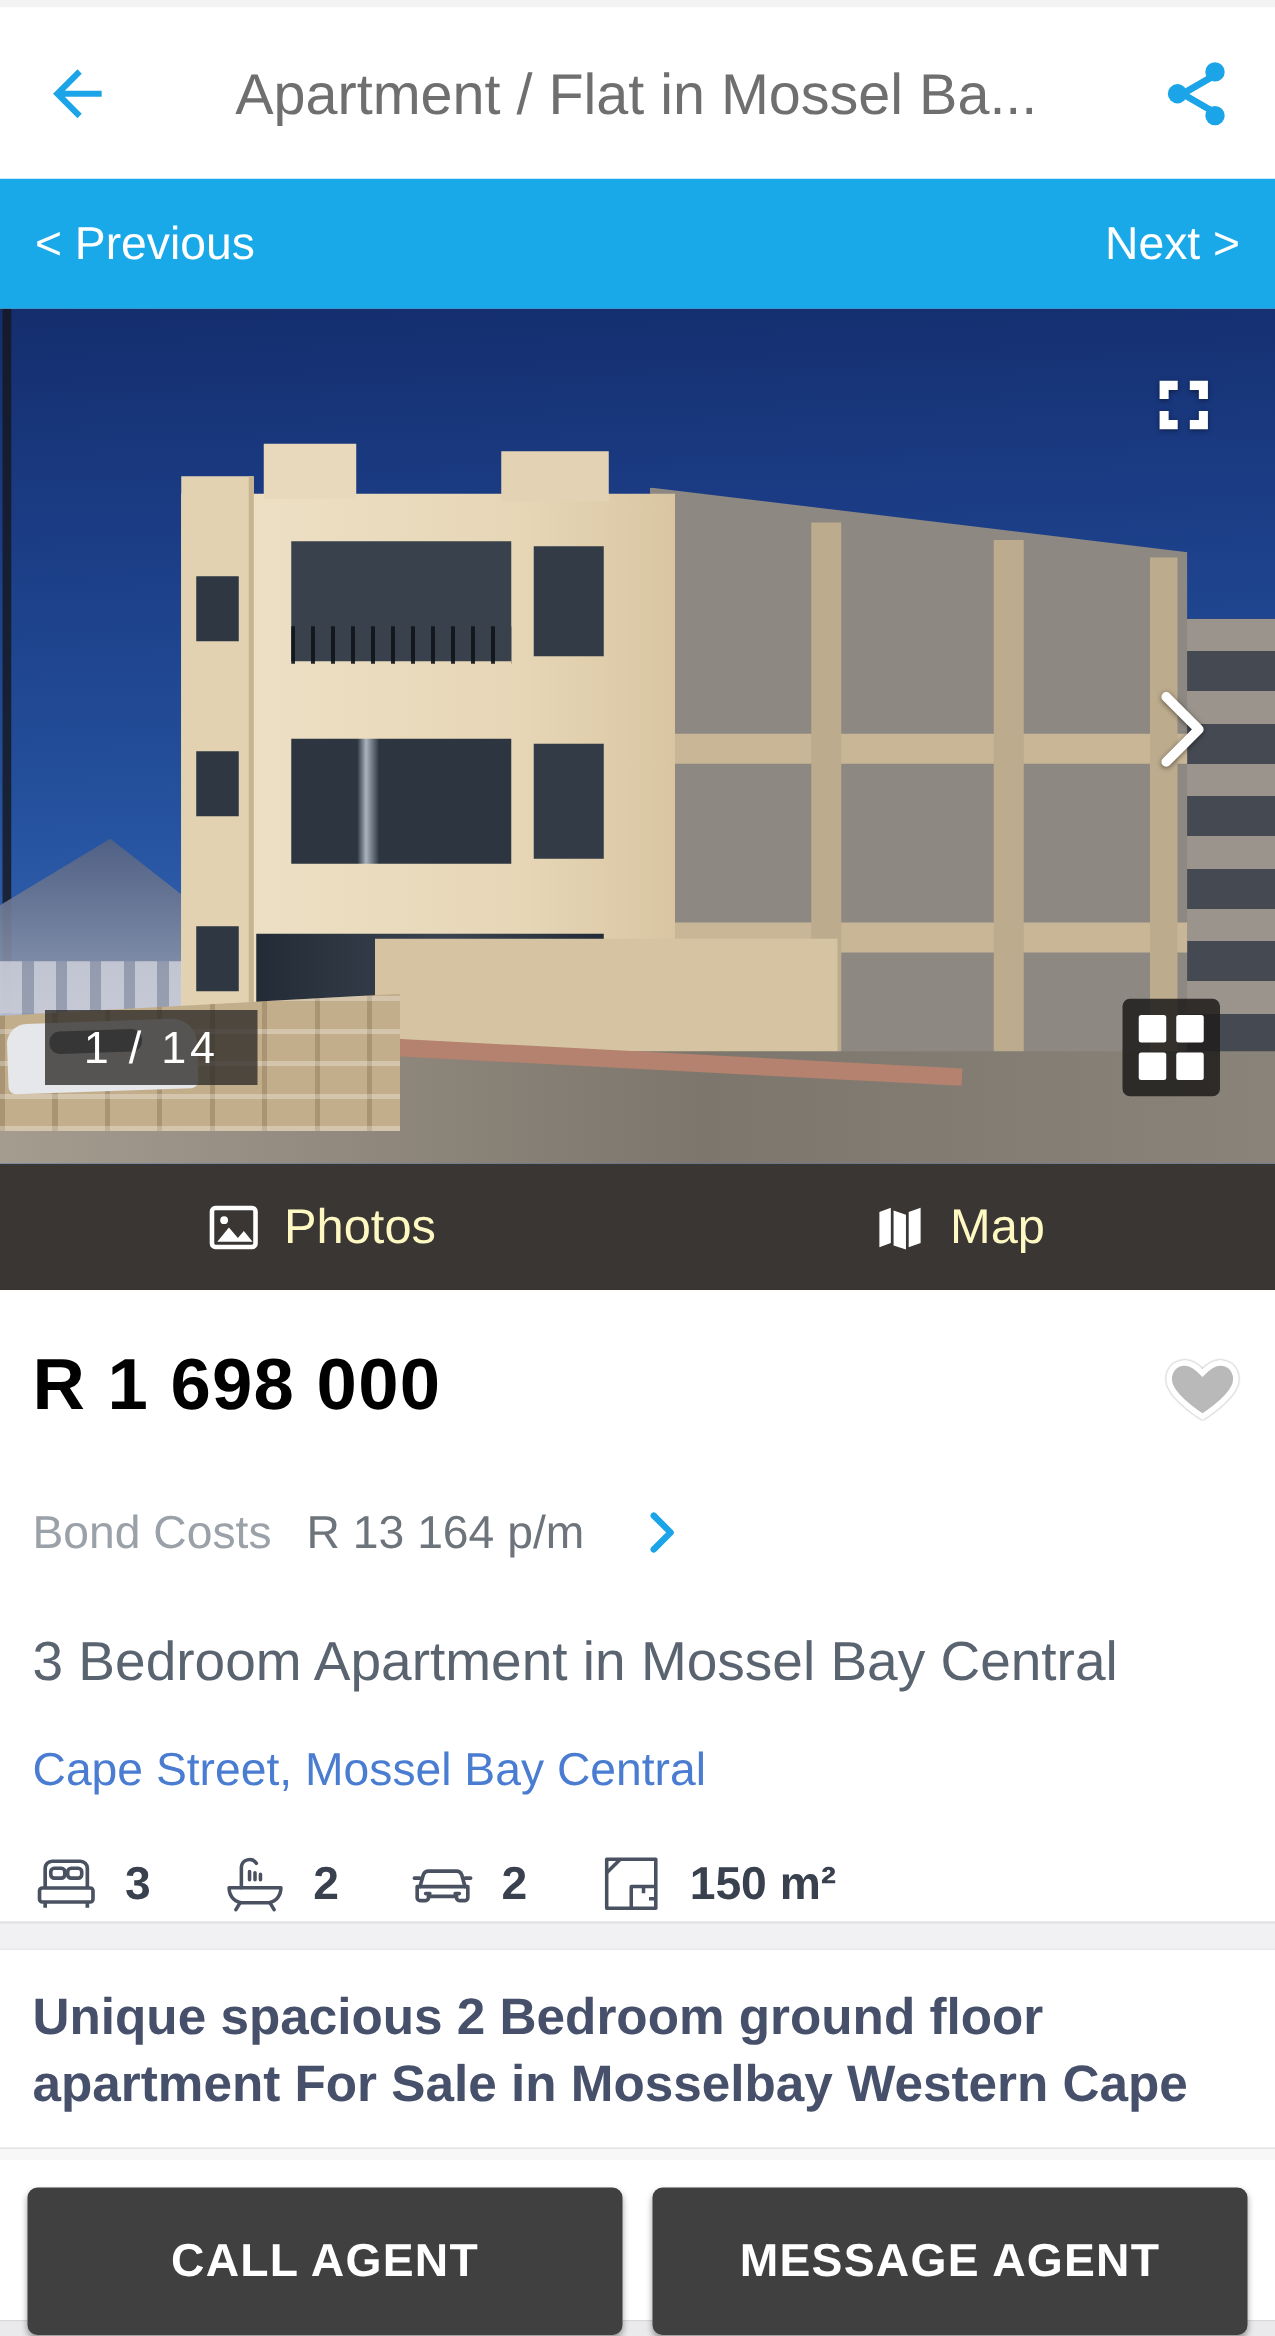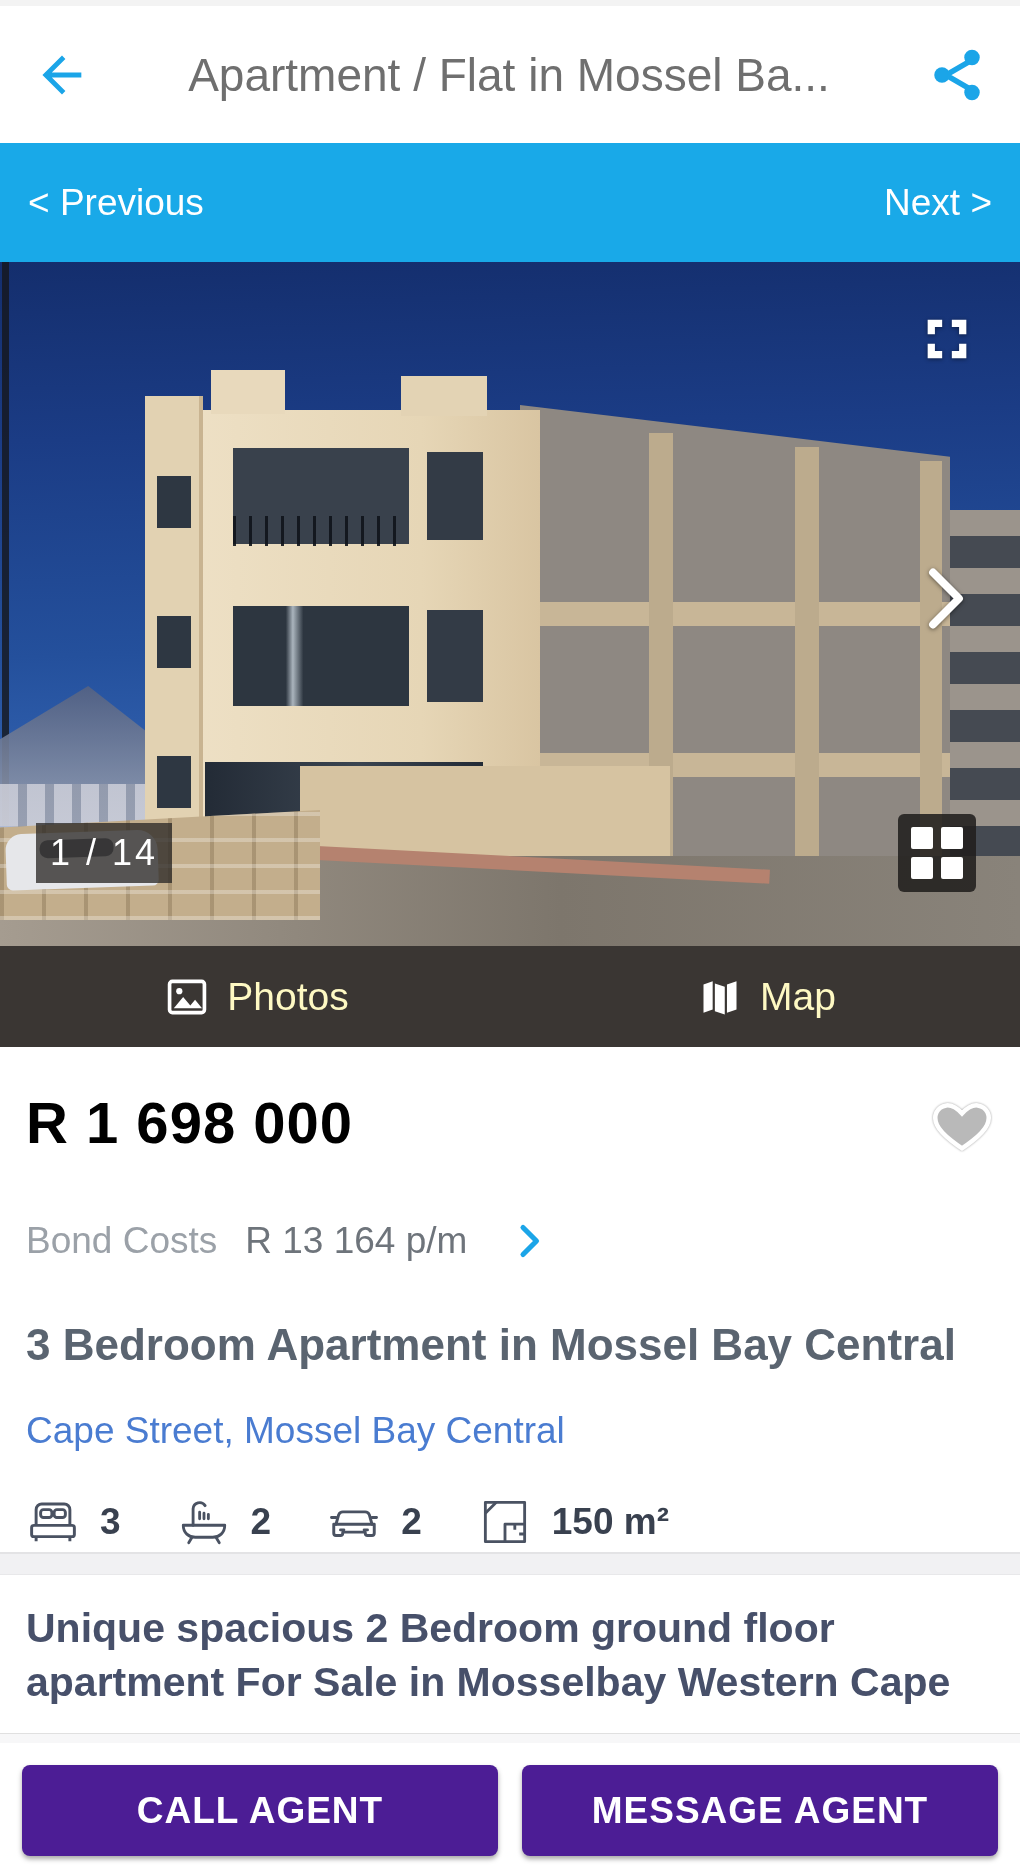--- a/index.html
+++ b/index.html
@@ -10,21 +10,21 @@
   
   .top-strip { height:6px; background:#f3f3f3; }
   .header { height:137px; background:#fff; display:flex; align-items:center; padding:0 30px; }
   .back-btn { width:64px; height:64px; display:flex; align-items:center; justify-content:center; flex:0 0 auto; }
   .back-btn svg { width:58px; height:58px; }
   .header-title { flex:1; text-align:center; font-size:46px; color:#6f6f6f; white-space:nowrap; overflow:hidden; }
   .share-btn { width:66px; height:66px; display:flex; align-items:center; justify-content:center; flex:0 0 auto; }
   .share-btn svg { width:60px; height:60px; }
 
   
-  .gallery-nav { height:119px; background:#19a9e8; color:#fff; display:flex; align-items:center; justify-content:space-between; padding:0 28px; font-size:37px; }
+  .gallery-nav { height:104px; background:#19a9e8; color:#fff; display:flex; align-items:center; justify-content:space-between; padding:0 28px; font-size:37px; }
   .gn-btn { color:#fff; }
 
   
   .photo { height:684px; position:relative; overflow:hidden; background:#1d3c82; }
   .photo * { position:absolute; }
   .ph-sky { inset:0; background:linear-gradient(178deg,#142e6d 0%, #1b3c85 25%, #24509c 55%, #3566b5 78%, #5d88c9 100%); }
   .ph-pole { left:2px; top:0; bottom:120px; width:7px; background:#15171c; opacity:.8; }
   .ph-houses { left:0; bottom:96px; width:230px; height:66px; background:repeating-linear-gradient(90deg,#d8d8e0 0 18px,#9aa0b0 18px 27px); opacity:.75; }
   .ph-hill { left:0; bottom:120px; width:210px; height:140px; background:linear-gradient(180deg,#556282,#99a2b4); clip-path:polygon(0 38%, 42% 0, 100% 68%, 100% 100%, 0 100%); opacity:.9; }
   .ph-right-bldg { right:0; top:248px; width:96px; height:378px; border-left:6px solid #6f6a64;
@@ -54,57 +54,57 @@
                        repeating-linear-gradient(90deg, rgba(120,100,70,.35) 0 4px, transparent 4px 42px);
       clip-path:polygon(0 16%, 100% 0, 100% 100%, 0 100%); }
   .ph-wall2 { left:300px; bottom:40px; width:370px; height:140px; background:#d6c3a1; }
   .ph-road { left:0; right:0; bottom:0; height:90px; background:linear-gradient(90deg,#a59c90 0%, #7d766c 55%, #89837a 100%); }
   .ph-curb { left:170px; bottom:78px; width:600px; height:14px; background:#b5826f; transform:rotate(3deg); }
   .ph-car { left:6px; bottom:58px; width:152px; height:56px; background:#e6e7ea; border-radius:16px 20px 6px 6px; transform:rotate(-2deg); }
   .ph-car .car-win { left:34px; top:7px; width:74px; height:18px; background:#5a6270; border-radius:8px; }
 
   .ph-fullscreen { top:48px; right:44px; width:58px; height:58px; filter:drop-shadow(0 1px 2px rgba(0,0,0,.45)); }
   .ph-next { top:304px; right:48px; width:52px; height:68px; filter:drop-shadow(0 1px 2px rgba(0,0,0,.5)); }
-  .ph-counter { left:36px; bottom:63px; background:rgba(45,42,40,.78); color:#fff; font-size:36px; padding:9px 14px; letter-spacing:3px; }
+  .ph-counter { left:36px; bottom:63px; background:rgba(45,42,40,.78); color:#fff; font-size:36px; padding:9px 31px; letter-spacing:3px; }
   .ph-grid { right:44px; bottom:54px; width:78px; height:78px; background:rgba(32,30,29,.87); border-radius:6px; display:grid; grid-template-columns:1fr 1fr; grid-template-rows:1fr 1fr; gap:8px; padding:13px; position:absolute; }
   .ph-grid span { position:static; background:#fff; border-radius:2px; display:block; }
 
   
   .media-bar { height:101px; background:#3a3633; display:flex; color:#fef9c3; }
   .media-tab { flex:1; display:flex; align-items:center; justify-content:center; gap:14px; font-size:39px; }
   .media-tab svg { width:52px; height:44px; }
 
   
   .details { height:505px; background:#fff; padding:0 26px; }
   .price-row { padding-top:42px; display:flex; justify-content:space-between; align-items:flex-start; }
   .price { font-size:58px; font-weight:700; color:#000000; letter-spacing:1px; }
   .fav-btn svg { width:64px; height:60px; margin-top:4px; filter:drop-shadow(0 0 1px #9e9e9e); }
   .bond-row { margin-top:64px; display:flex; align-items:center; font-size:37px; }
   .bond-label { color:#9ba1a8; }
   .bond-value { color:#6e747b; margin-left:28px; }
   .bond-chevron { margin-left:44px; display:flex; }
   .bond-chevron svg { width:36px; height:40px; }
-  .listing-title { margin-top:58px; font-size:44px; font-weight:700; color:#5a6470; }
+  .listing-title { margin-top:58px; font-size:44px; font-weight:400; color:#5a6470; }
   .address { margin-top:40px; font-size:37px; color:#4a7cd1; }
   .specs { margin-top:46px; display:flex; align-items:center; }
   .spec { display:flex; align-items:center; margin-right:56px; color:#4a5262; }
   .spec svg { width:54px; height:48px; }
   .spec-value { margin-left:20px; font-size:37px; font-weight:700; color:#39414f; }
 
   .separator { height:23px; background:#f1f1f3; border-top:2px solid #e3e3e5; border-bottom:1px solid #e8e8ea; }
 
   
   .desc-card { height:158px; background:#fff; padding:26px 26px 0; }
   .desc-headline { font-size:41px; font-weight:700; color:#47506a; line-height:1.32; }
 
   .separator-thin { height:10px; background:#f7f7f8; border-top:1px solid #e0e0e0; }
 
   
   .actions { height:128px; background:#fff; display:flex; gap:24px; padding:22px 22px 0; }
-  .action-btn { flex:1; height:91px; background:#4c1d95; color:#fff; font-size:37px; font-weight:700; letter-spacing:1px;
+  .action-btn { flex:1; height:118px; background:#404040; color:#fff; font-size:37px; font-weight:700; letter-spacing:1px;
       display:flex; align-items:center; justify-content:center; border:none; border-radius:8px;
       box-shadow:0 3px 5px rgba(0,0,0,.35); font-family:"Liberation Sans", sans-serif; }
 
   .bottom-band { height:13px; background:#eaeaec; border-top:1px solid #d9d9db; }
 </style>
 </head>
 <body>
 
 <div id="app">
 

